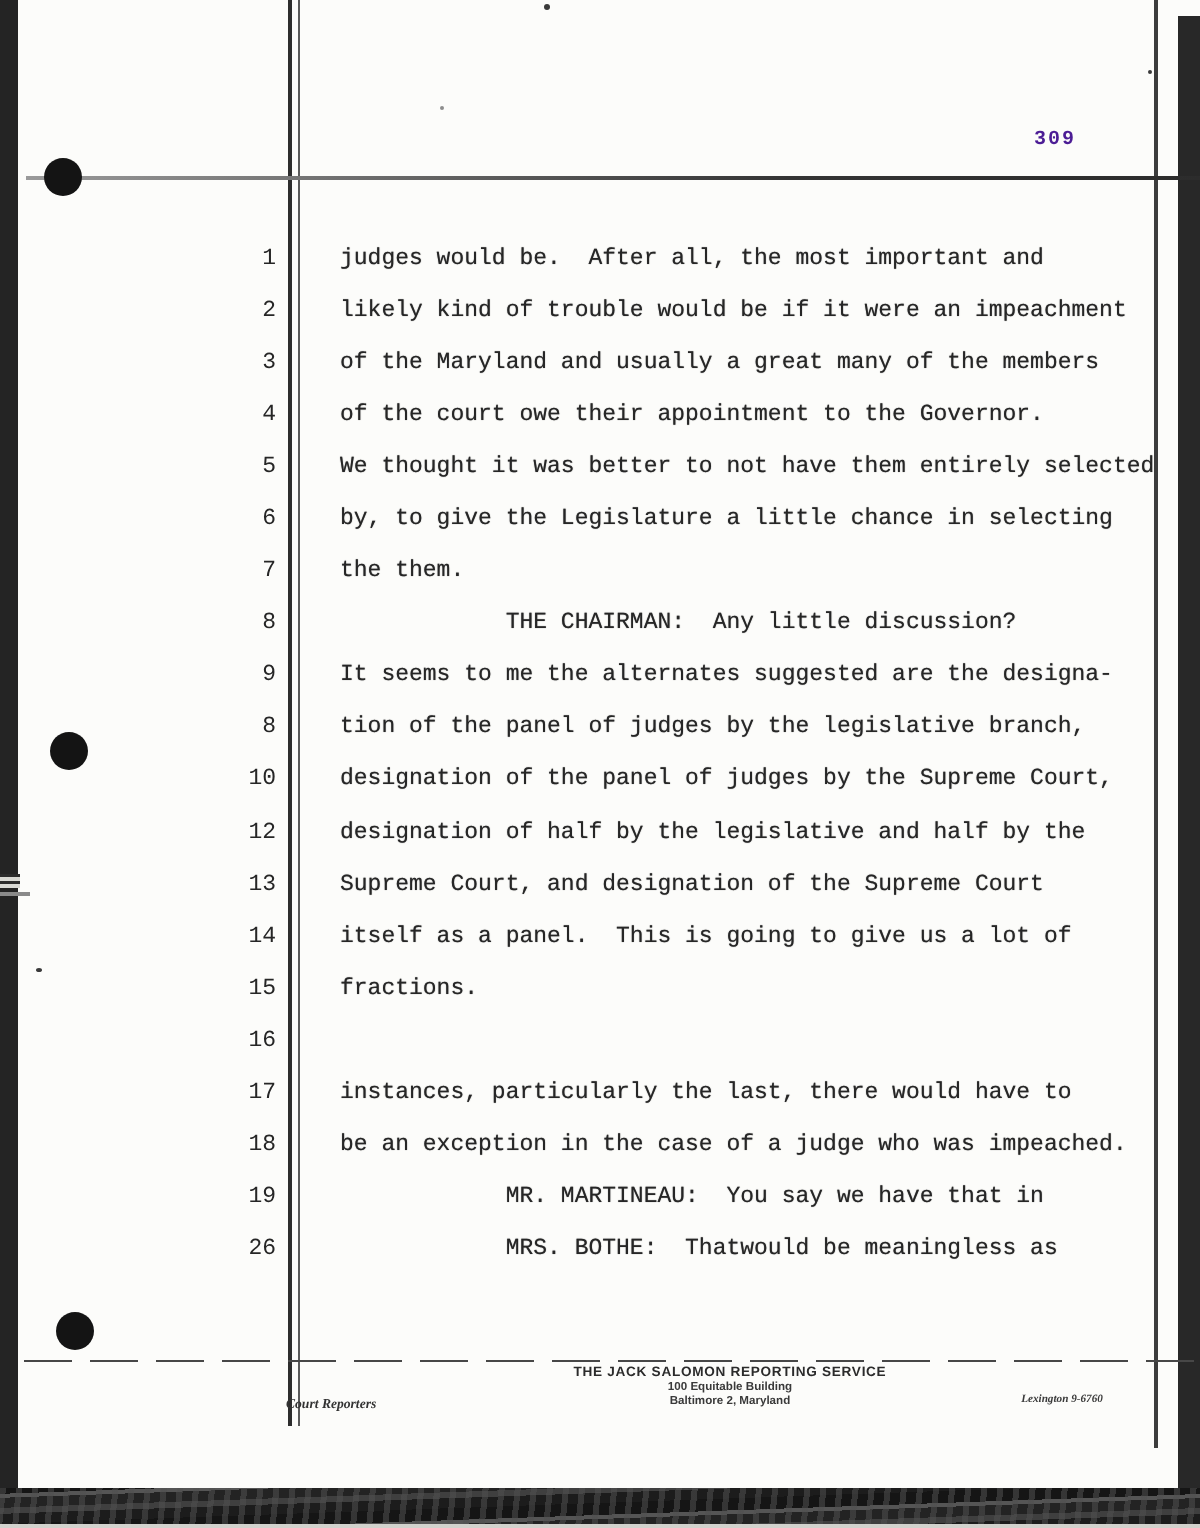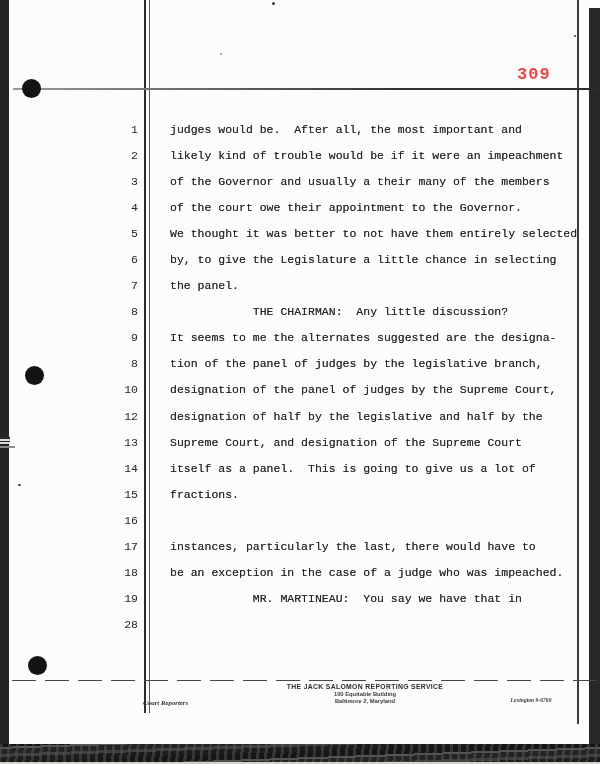--- a/index.html
+++ b/index.html
@@ -36,21 +36,21 @@
   .hole-3{left:28px;top:656px;}
 
   
   .speck{position:absolute;background:#3a3a3a;border-radius:50%;}
   .speck-1{left:272px;top:2px;width:3px;height:3px;}
   .speck-2{left:220px;top:53px;width:2px;height:2px;background:#8d8d8d;}
   .speck-3{left:574px;top:35px;width:2px;height:2px;}
   .speck-4{left:18px;top:484px;width:3px;height:2px;}
 
   
-  .page-number{position:absolute;left:517px;top:65px;font-size:17px;color:#ef4444;
+  .page-number{position:absolute;left:517px;top:65px;font-size:10px;color:#4c1d95;
                letter-spacing:1px;font-weight:bold;text-align:center;}
 
   
   #transcript{position:absolute;left:0;top:117px;width:600px;}
   .row{position:relative;height:26.05px;}
   .row .num{position:absolute;left:104px;width:34px;text-align:right;
             line-height:26.05px;font-size:11.5px;color:#262626;}
   .row .txt{position:absolute;left:170px;white-space:pre;
             line-height:26.05px;font-size:11.5px;color:#262626;
             text-shadow:0 0 .5px rgba(30,30,30,.65);}
@@ -102,41 +102,41 @@
     <span class="txt">judges would be.  After all, the most important and</span>
   </div>
 
   <div class="row">
     <span class="num">2</span>
     <span class="txt">likely kind of trouble would be if it were an impeachment</span>
   </div>
 
   <div class="row">
     <span class="num">3</span>
-    <span class="txt">of the Governor and usually a their many of the members</span>
+    <span class="txt">of the Maryland and usually a great many of the members</span>
   </div>
 
   <div class="row">
     <span class="num">4</span>
     <span class="txt">of the court owe their appointment to the Governor.</span>
   </div>
 
   <div class="row">
     <span class="num">5</span>
     <span class="txt">We thought it was better to not have them entirely selected</span>
   </div>
 
   <div class="row">
     <span class="num">6</span>
     <span class="txt">by, to give the Legislature a little chance in selecting</span>
   </div>
 
   <div class="row">
     <span class="num">7</span>
-    <span class="txt">the panel.</span>
+    <span class="txt">the them.</span>
   </div>
 
   <div class="row">
     <span class="num">8</span>
     <span class="txt">            THE CHAIRMAN:  Any little discussion?</span>
   </div>
 
   <div class="row">
     <span class="num">9</span>
     <span class="txt">It seems to me the alternates suggested are the designa-</span>
@@ -186,21 +186,22 @@
     <span class="txt">be an exception in the case of a judge who was impeached.</span>
   </div>
 
   <div class="row">
     <span class="num">19</span>
     <span class="txt">            MR. MARTINEAU:  You say we have that in</span>
   </div>
 
 
   <div class="row">
-    <span class="num">28</span>
+    <span class="num">26</span>
+    <span class="txt">            MRS. BOTHE:  Thatwould be meaningless as</span>
   </div>
 </div>
 
   <div class="footer-center">
     <div class="footer-company">THE JACK SALOMON REPORTING SERVICE</div>
     <div class="footer-addr">100 Equitable Building</div>
     <div class="footer-addr">Baltimore 2, Maryland</div>
   </div>
   <div class="footer-left">Court Reporters</div>
   <div class="footer-right">Lexington 9-6760</div>

